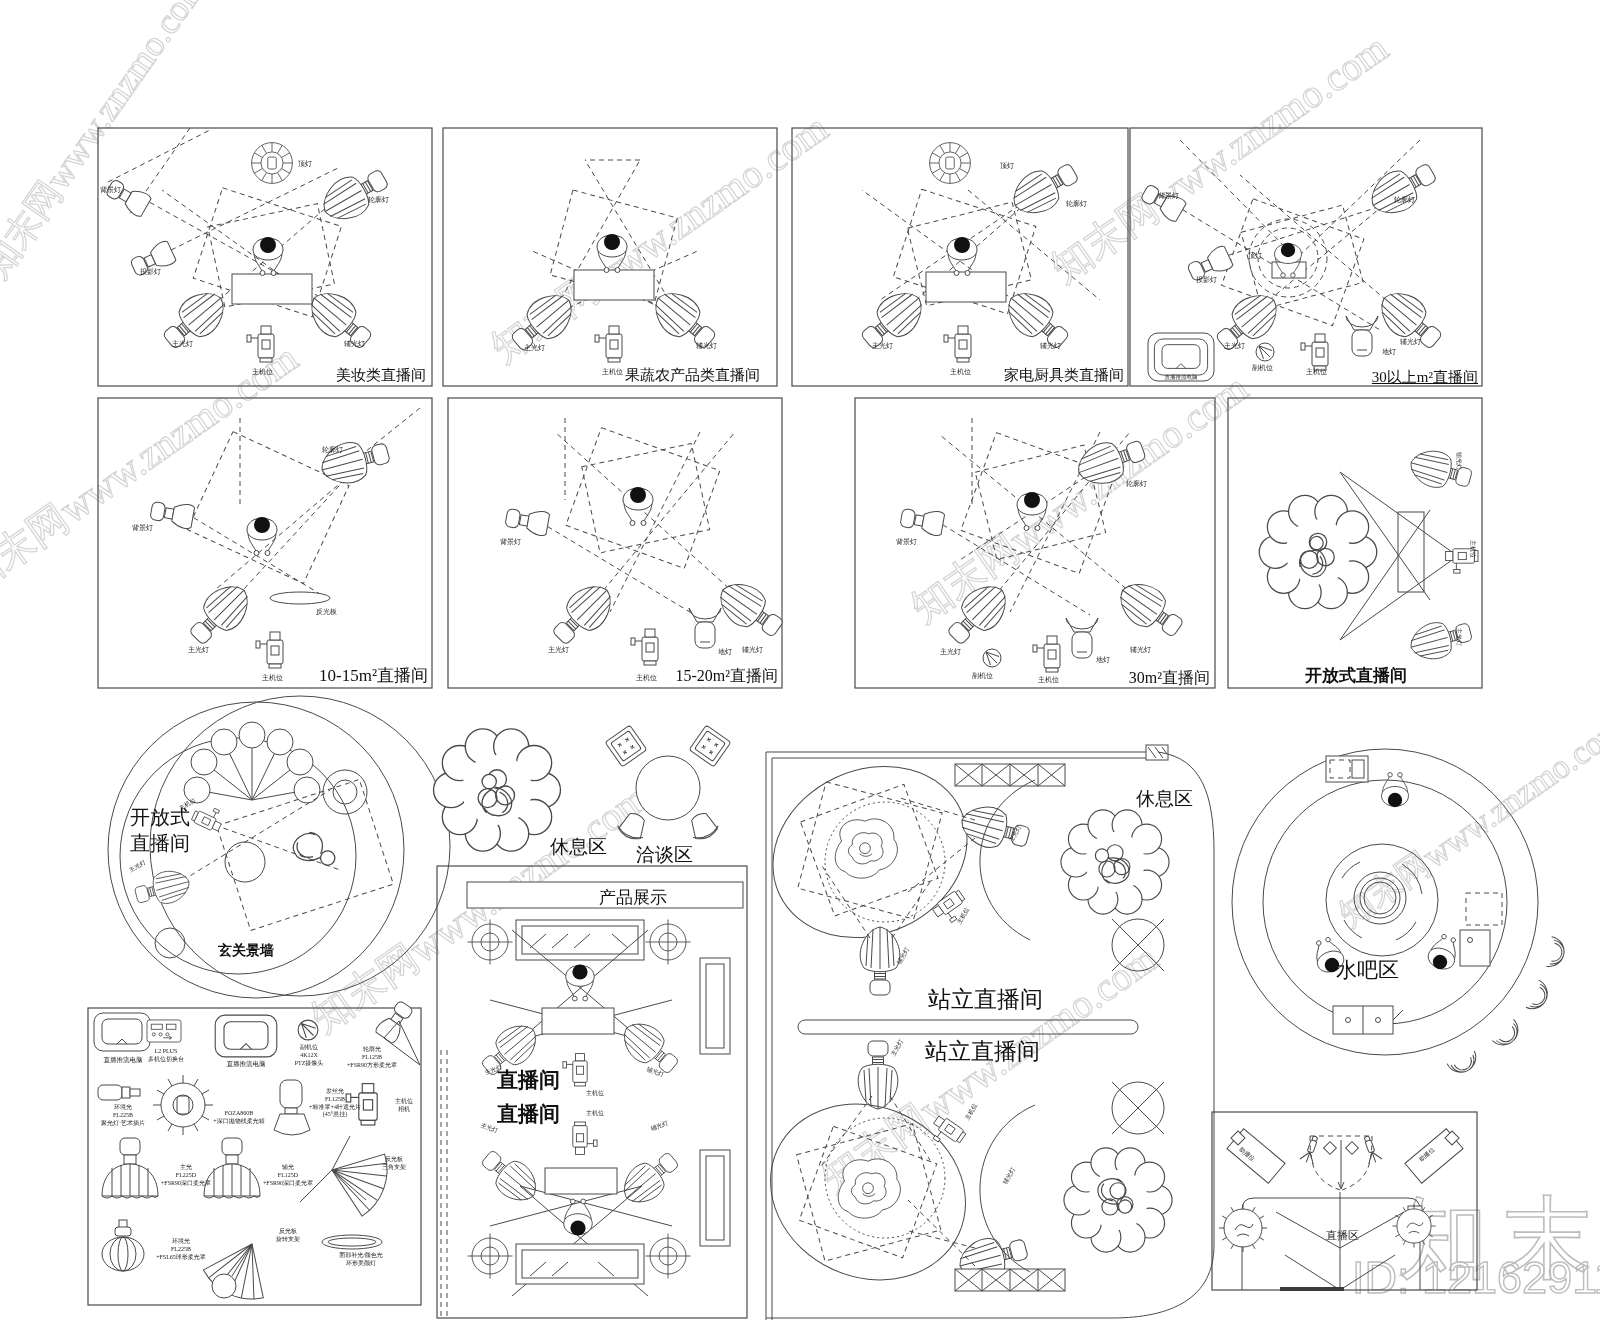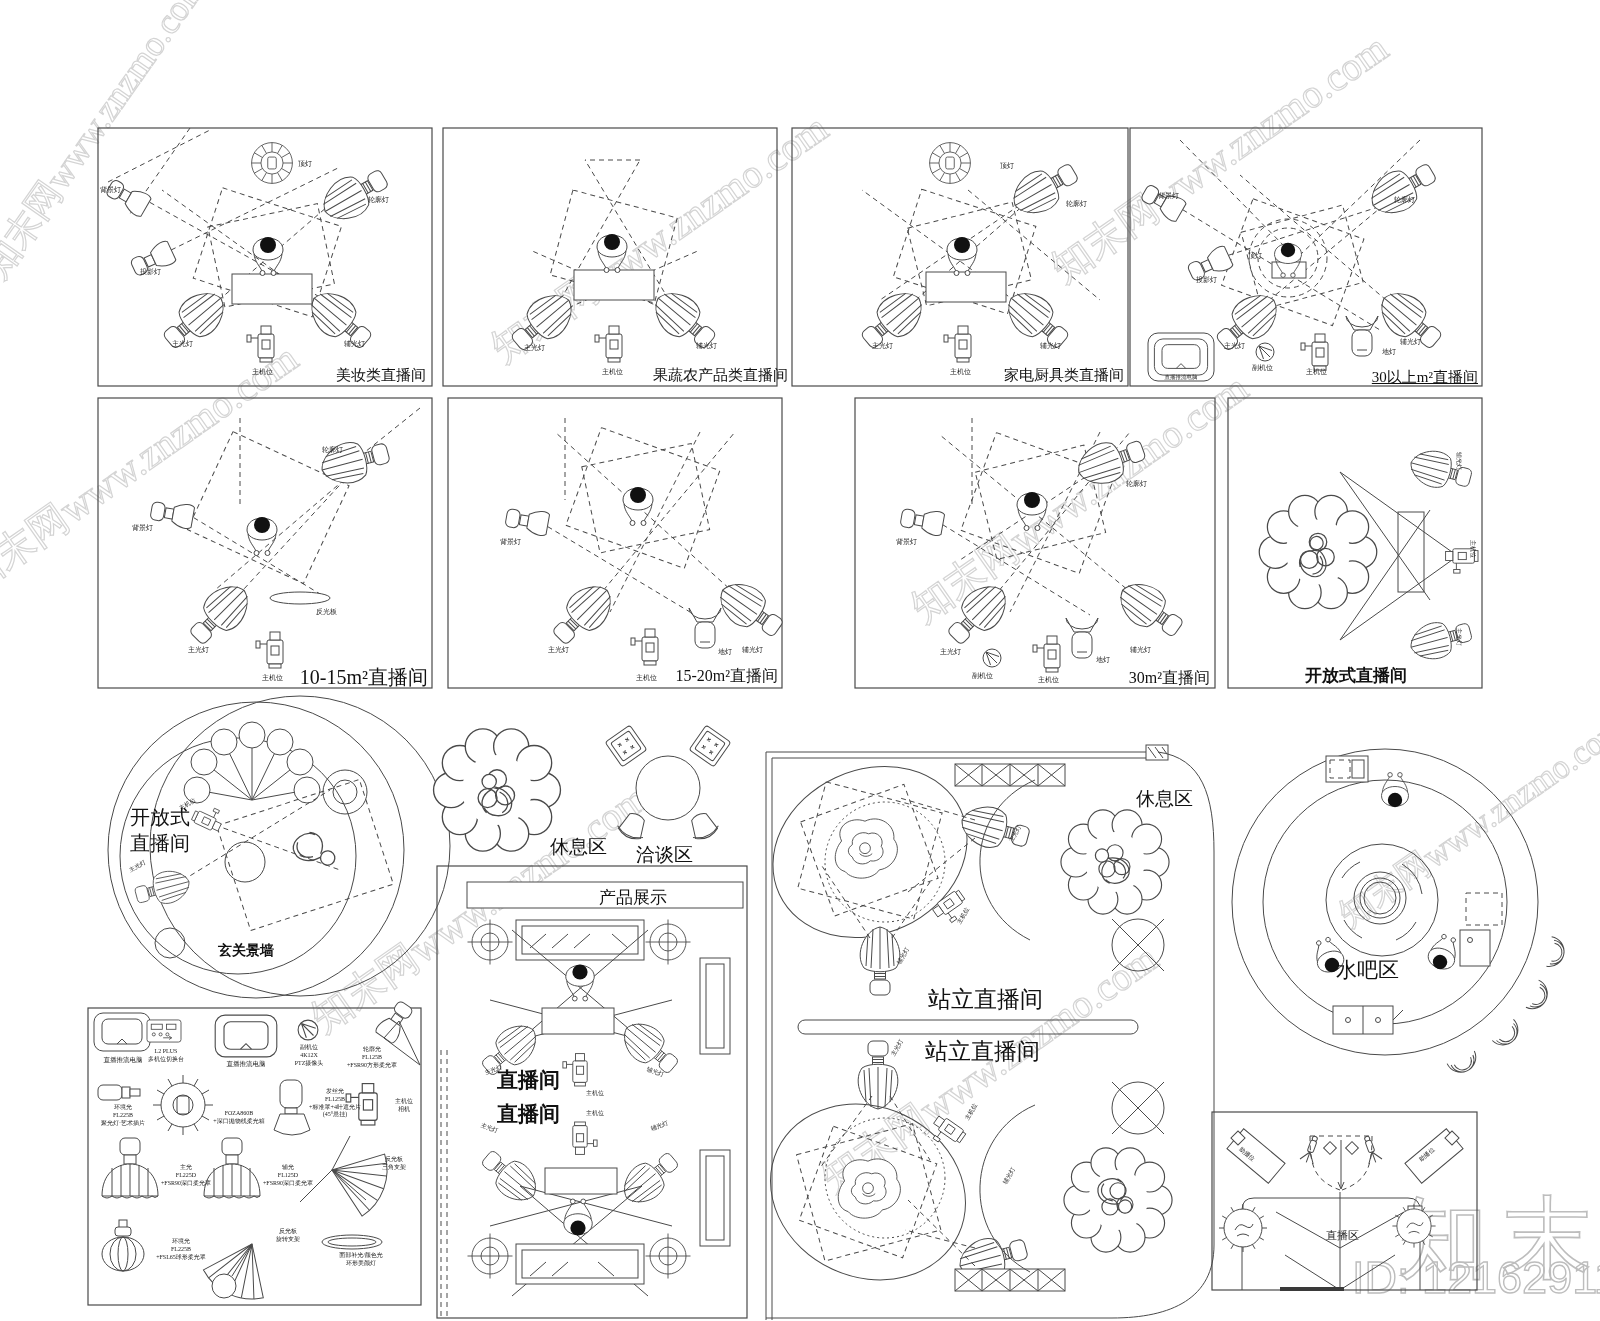--- a/index.html
+++ b/index.html
@@ -480,24 +480,24 @@
       <use href="#lan" transform="translate(123,1254)"></use>
       <use href="#fan" transform="translate(252,1244) rotate(115)"></use>
       <circle class="f" cx="224" cy="1286" r="12"></circle>
       <line x1="252" y1="1244" x2="232" y2="1276"></line>
       <ellipse class="f" cx="352" cy="1242" rx="30" ry="7"></ellipse>
         <ellipse cx="352" cy="1242" rx="24" ry="4"></ellipse>
     </g>
   </svg>
 
   <span class="pt tr" style="left:300px;top:366px;width:126px;">美妆类直播间</span>
-  <span class="pt tr" style="left:648px;top:366px;width:140px;">果蔬农产品类直播间</span>
+  <span class="pt tr" style="left:620px;top:366px;width:140px;">果蔬农产品类直播间</span>
   <span class="pt tr" style="left:992px;top:366px;width:132px;">家电厨具类直播间</span>
   <span class="pt tr" style="left:1342px;top:368px;width:136px;text-decoration:underline;">30以上m²直播间</span>
-  <span class="pt tr" style="left:296px;top:664px;width:132px;font-size:20px;">10-15m²直播间</span>
+  <span class="pt tr" style="left:296px;top:664px;width:132px;font-size:17px;">10-15m²直播间</span>
   <span class="pt tr" style="left:648px;top:666px;width:130px;font-size:16px;">15-20m²直播间</span>
   <span class="pt tr" style="left:1100px;top:668px;width:110px;font-size:16px;">30m²直播间</span>
   <span class="pt tc b" style="left:1286px;top:664px;width:140px;font-size:17px;">开放式直播间</span>
 
   <span class="pt" style="left:130px;top:804px;font-size:20px;">开放式</span>
   <span class="pt" style="left:130px;top:830px;font-size:20px;">直播间</span>
   <span class="pt b" style="left:218px;top:942px;font-size:14px;">玄关景墙</span>
   <span class="pt" style="left:550px;top:834px;font-size:19px;">休息区</span>
   <span class="pt" style="left:636px;top:842px;font-size:19px;">洽谈区</span>
   <span class="pt tc" style="left:467px;top:886px;width:332px;font-size:17px;">产品展示</span>

